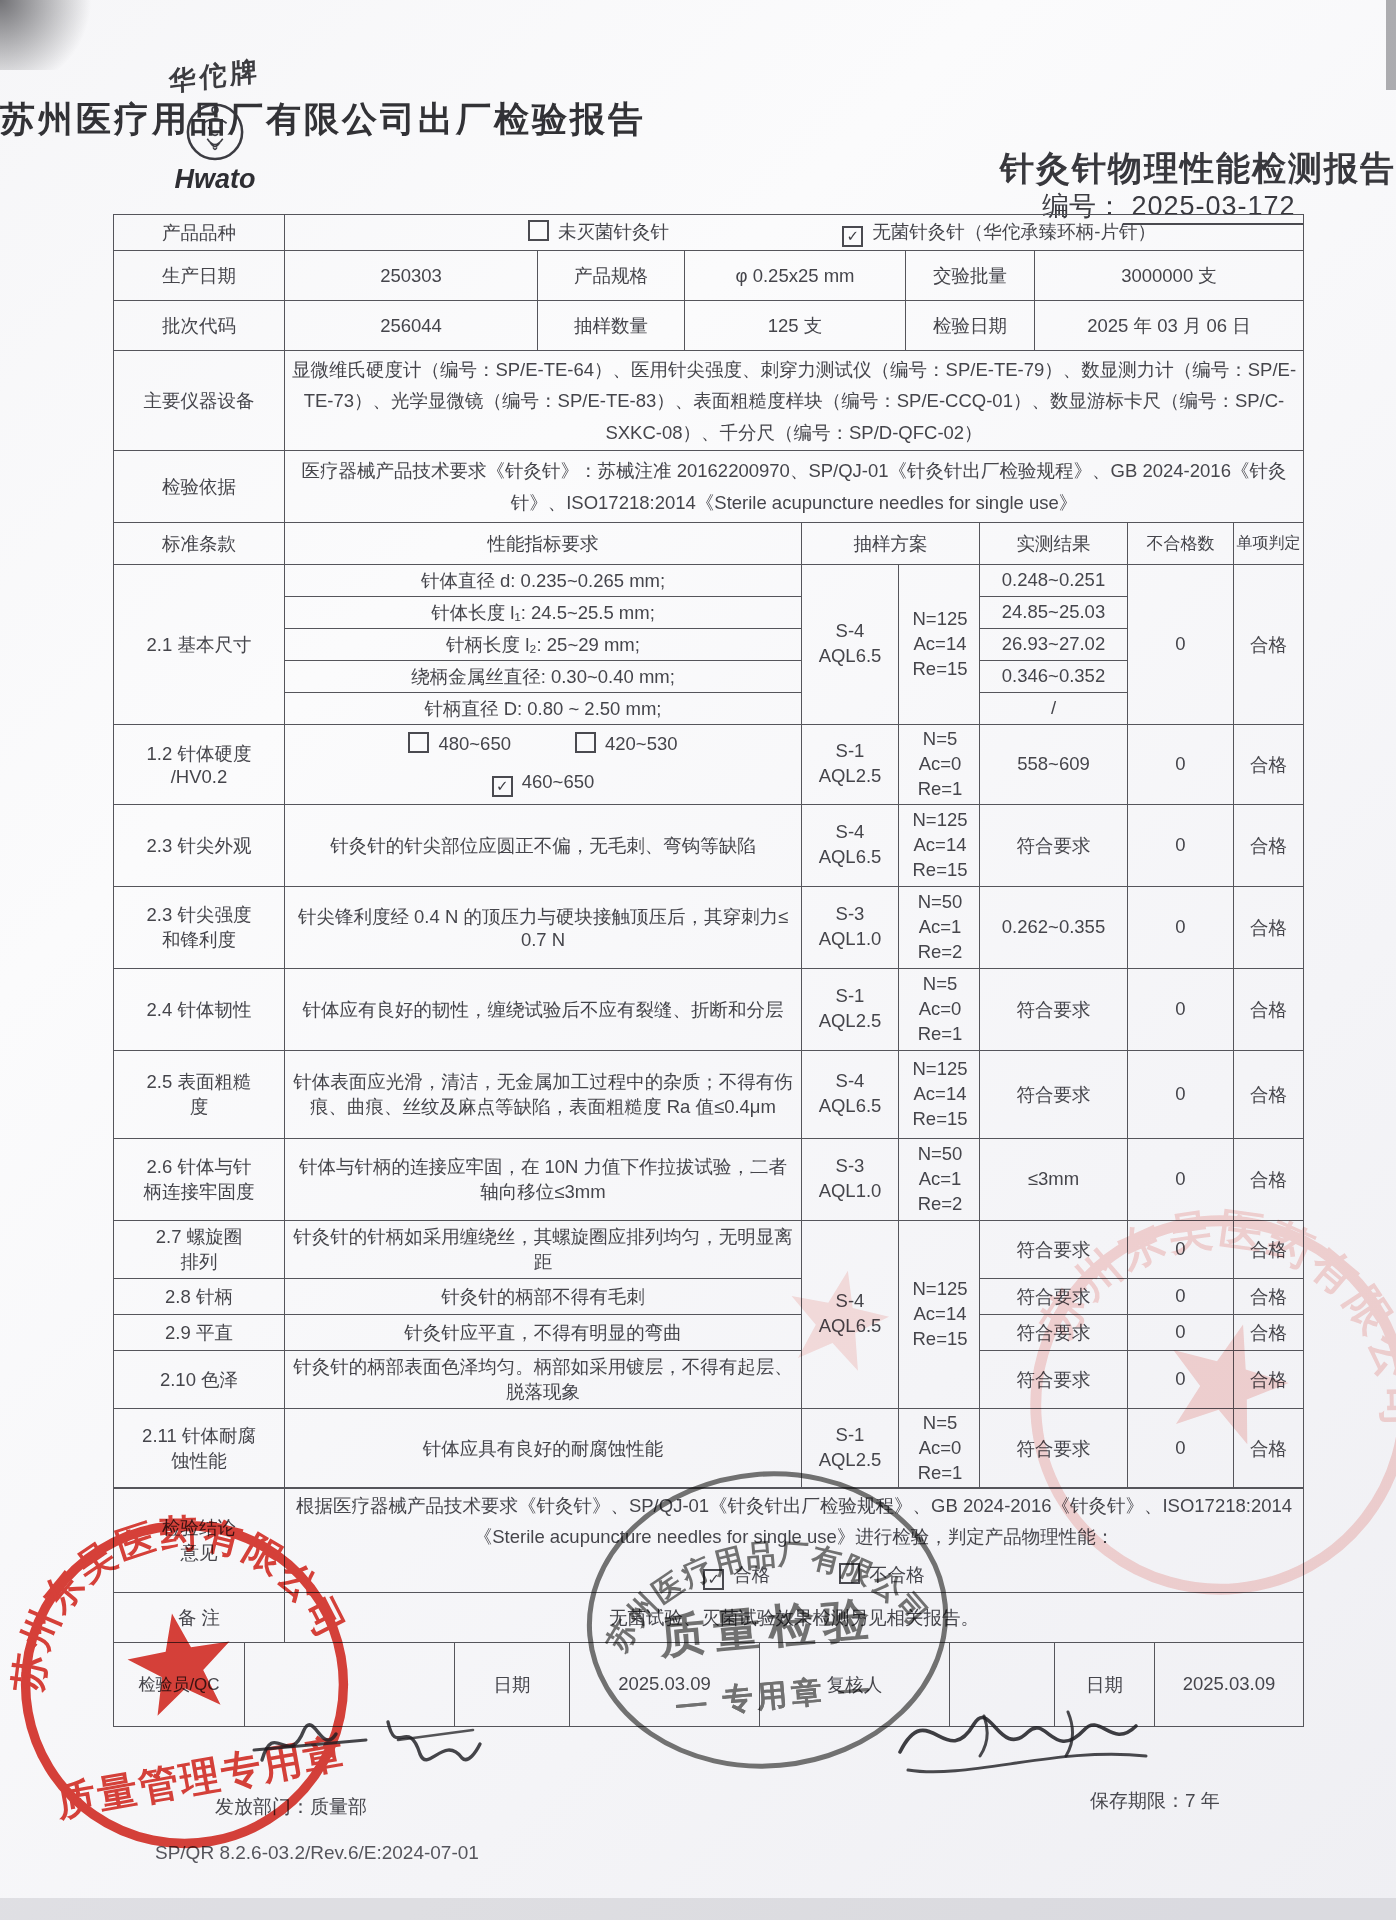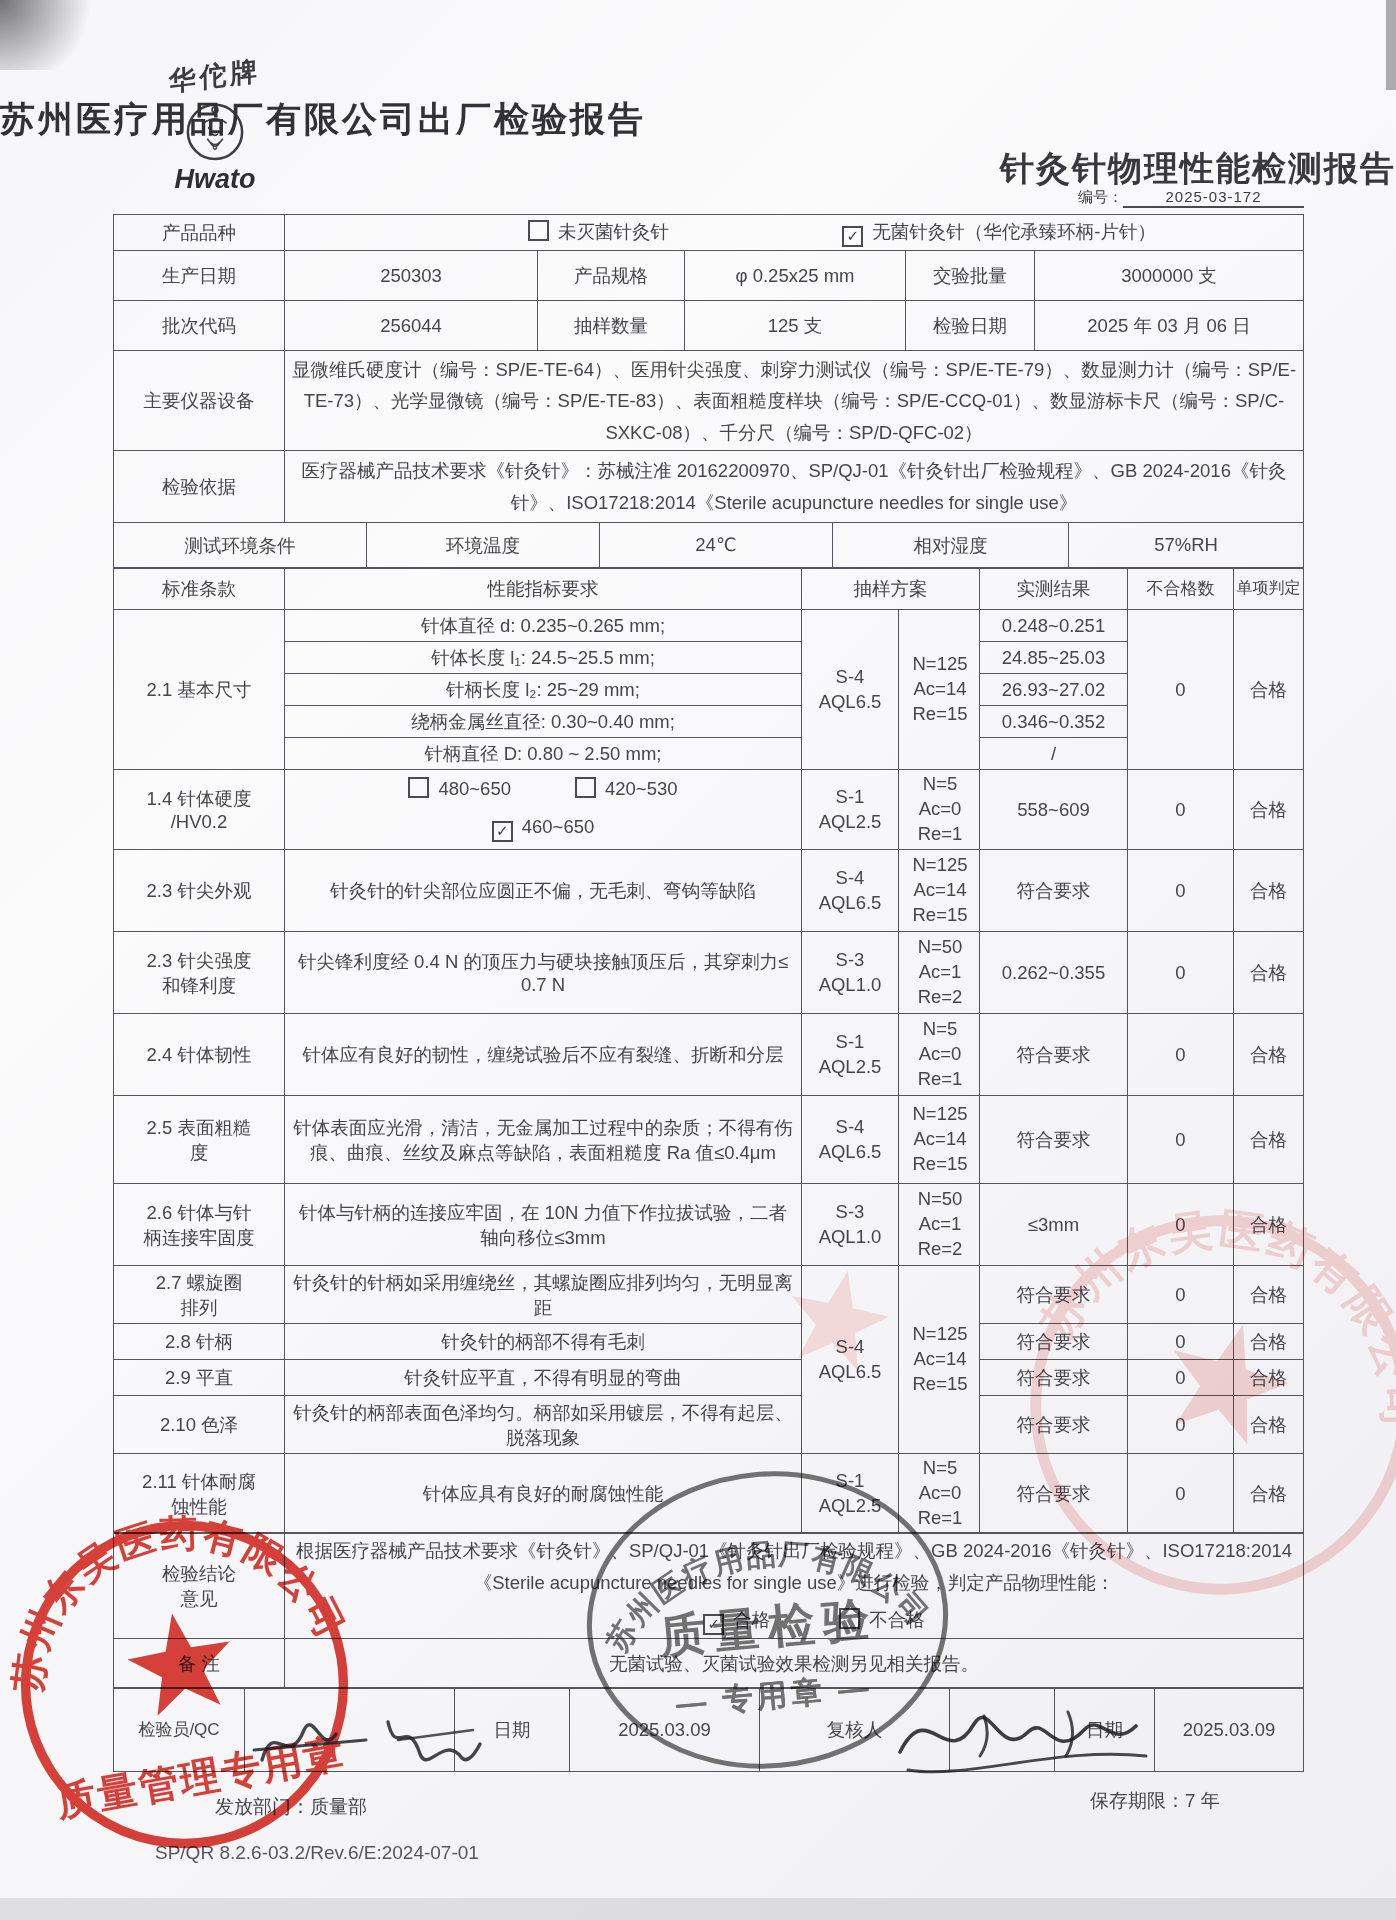--- a/index.html
+++ b/index.html
@@ -15,21 +15,21 @@
   .bottom-strip{position:absolute;left:0;bottom:0;width:100%;height:22px;background:rgba(120,120,135,.18);}
   
   .brand{position:absolute;left:150px;top:58px;width:130px;text-align:center;}
   .brand-cn{font-size:27px;font-weight:bold;letter-spacing:4px;transform:rotate(-7deg) skewX(-6deg);color:#3c3c40;}
   .brand-logo{margin:6px auto 2px auto;width:62px;height:62px;}
   .brand-en{font-size:27px;font-weight:bold;font-style:italic;color:#2e2e33;}
   .title{position:absolute;left:0;top:96px;width:1336px;text-align:left;
     font-size:35px;font-weight:bold;letter-spacing:3px;color:#323236;}
   .subtitle{position:absolute;left:0;top:146px;width:1396px;text-align:right;
     font-size:34px;font-weight:bold;letter-spacing:2px;color:#38383d;}
-  .report-no{position:absolute;right:92px;top:188px;font-size:15px;color:#3a3a40;}
+  .report-no{position:absolute;right:92px;top:188px;font-size:27px;color:#3a3a40;}
   .report-no .val{display:inline-block;min-width:165px;text-align:center;
     border-bottom:2px solid #4a4a50;padding:0 8px 1px 8px;letter-spacing:1px;}
   
   .content{position:absolute;left:113px;top:216px;width:1190px;}
   table.t{border-collapse:collapse;table-layout:fixed;width:1190px;margin-top:-1.6px;}
   table.t td{border:1.6px solid #55555b;text-align:center;vertical-align:middle;
     padding:2px 6px;font-size:18.5px;color:#45454b;overflow:hidden;}
   td.left{text-align:left;padding-left:14px;padding-right:12px;}
   td.longtext{line-height:1.7;font-size:18.5px;text-align:left;padding:6px 14px;}
   .sec-head{border:1.6px solid #55555b;border-top:none;height:38px;line-height:38px;
@@ -118,38 +118,20 @@
         <td>主要仪器设备</td>
         <td colspan="5" class="longtext">显微维氏硬度计（编号：SP/E-TE-64）、医用针尖强度、刺穿力测试仪（编号：SP/E-TE-79）、数显测力计（编号：SP/E-TE-73）、光学显微镜（编号：SP/E-TE-83）、表面粗糙度样块（编号：SP/E-CCQ-01）、数显游标卡尺（编号：SP/C-SXKC-08）、千分尺（编号：SP/D-QFC-02）</td>
       </tr>
       <tr style="height:72px">
         <td>检验依据</td>
         <td colspan="5" class="longtext">医疗器械产品技术要求《针灸针》：苏械注准 20162200970、SP/QJ-01《针灸针出厂检验规程》、GB 2024-2016《针灸针》、ISO17218:2014《Sterile acupuncture needles for single use》</td>
       </tr>
     </tbody>
       </table>
 
-    <table class="t">
-      <colgroup>
-          <col style="width:253px">
-          <col style="width:233px">
-          <col style="width:233px">
-          <col style="width:236px">
-          <col style="width:235px">
-        </colgroup>
-      <tbody>
-          <tr style="height:46px">
-        <td>测试环境条件</td>
-        <td>环境温度</td>
-        <td>24℃</td>
-        <td>相对湿度</td>
-        <td>57%RH</td>
-      </tr>
-    </tbody>
-      </table>
 
 
     <table class="t">
       <colgroup>
           <col style="width:171px">
           <col style="width:517px">
           <col style="width:97px">
           <col style="width:81px">
           <col style="width:148px">
           <col style="width:106px">
@@ -193,21 +175,21 @@
             <td class="left sub">绕柄金属丝直径:  0.30~0.40  mm;</td>
             <td>0.346~0.352</td>
           </tr>
       <tr style="height:32px">
             <td class="left sub">针柄直径 D:  0.80 ~ 2.50 mm;</td>
             <td>/</td>
           </tr>
 
       <tr style="height:72px">
         <td>
-              <div>1.4 针体硬度</div>
+              <div>1.2 针体硬度</div>
               <div>/HV0.2</div>
             </td>
         <td class="left">
           <div><span class="cbx"></span><span>480~650</span><span class="optgap"><span class="cbx"></span><span>420~530</span></span></div>
           <div style="margin-top:16px"><span class="cbx">✓</span><span>460~650</span></div>
         </td>
         <td class="plancell">
               <div>S-1</div>
               <div>AQL2.5</div>
             </td>

